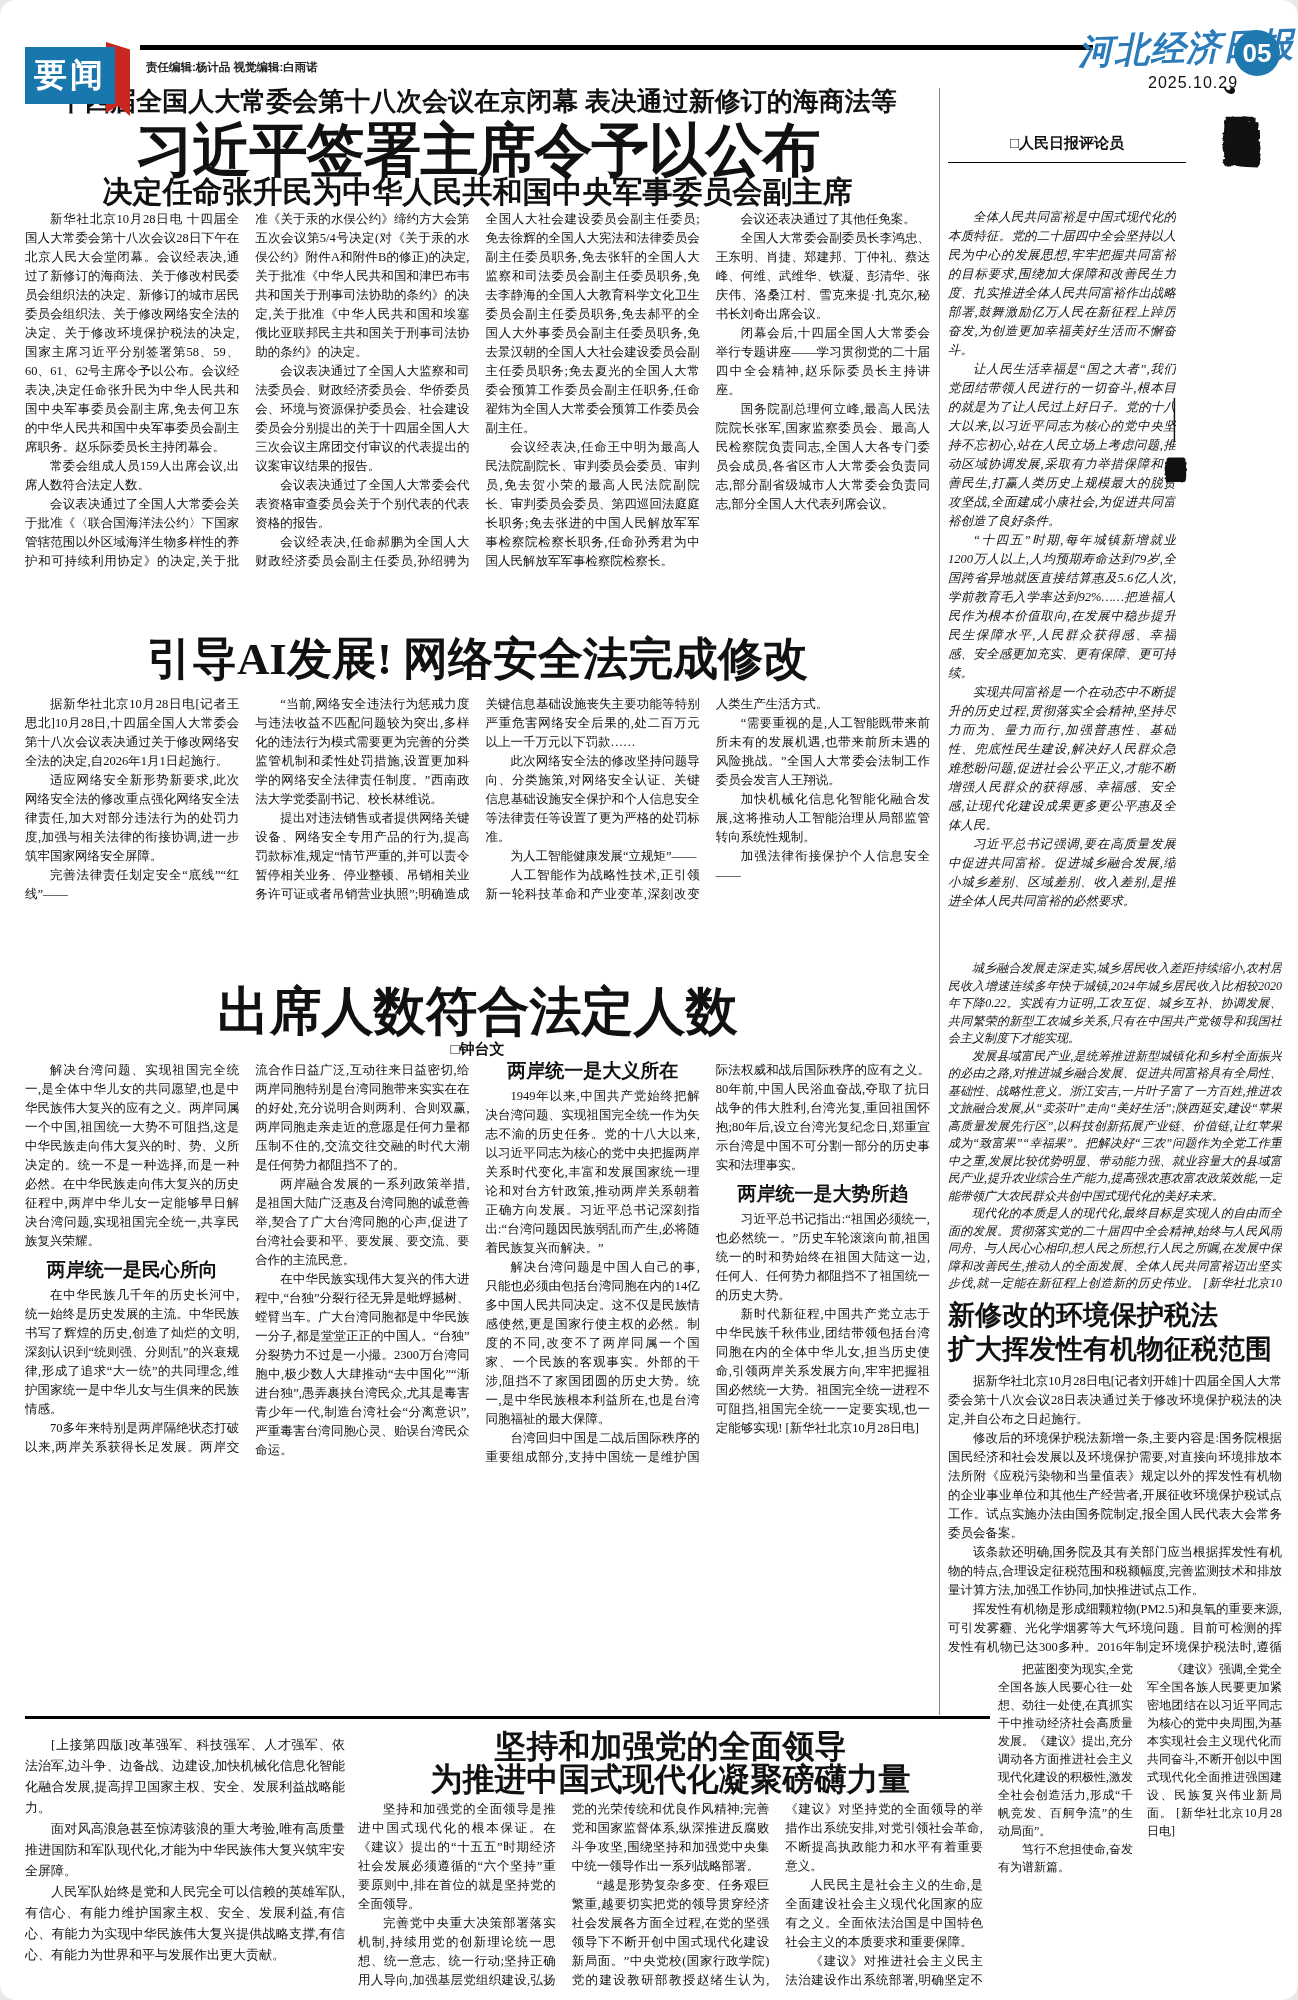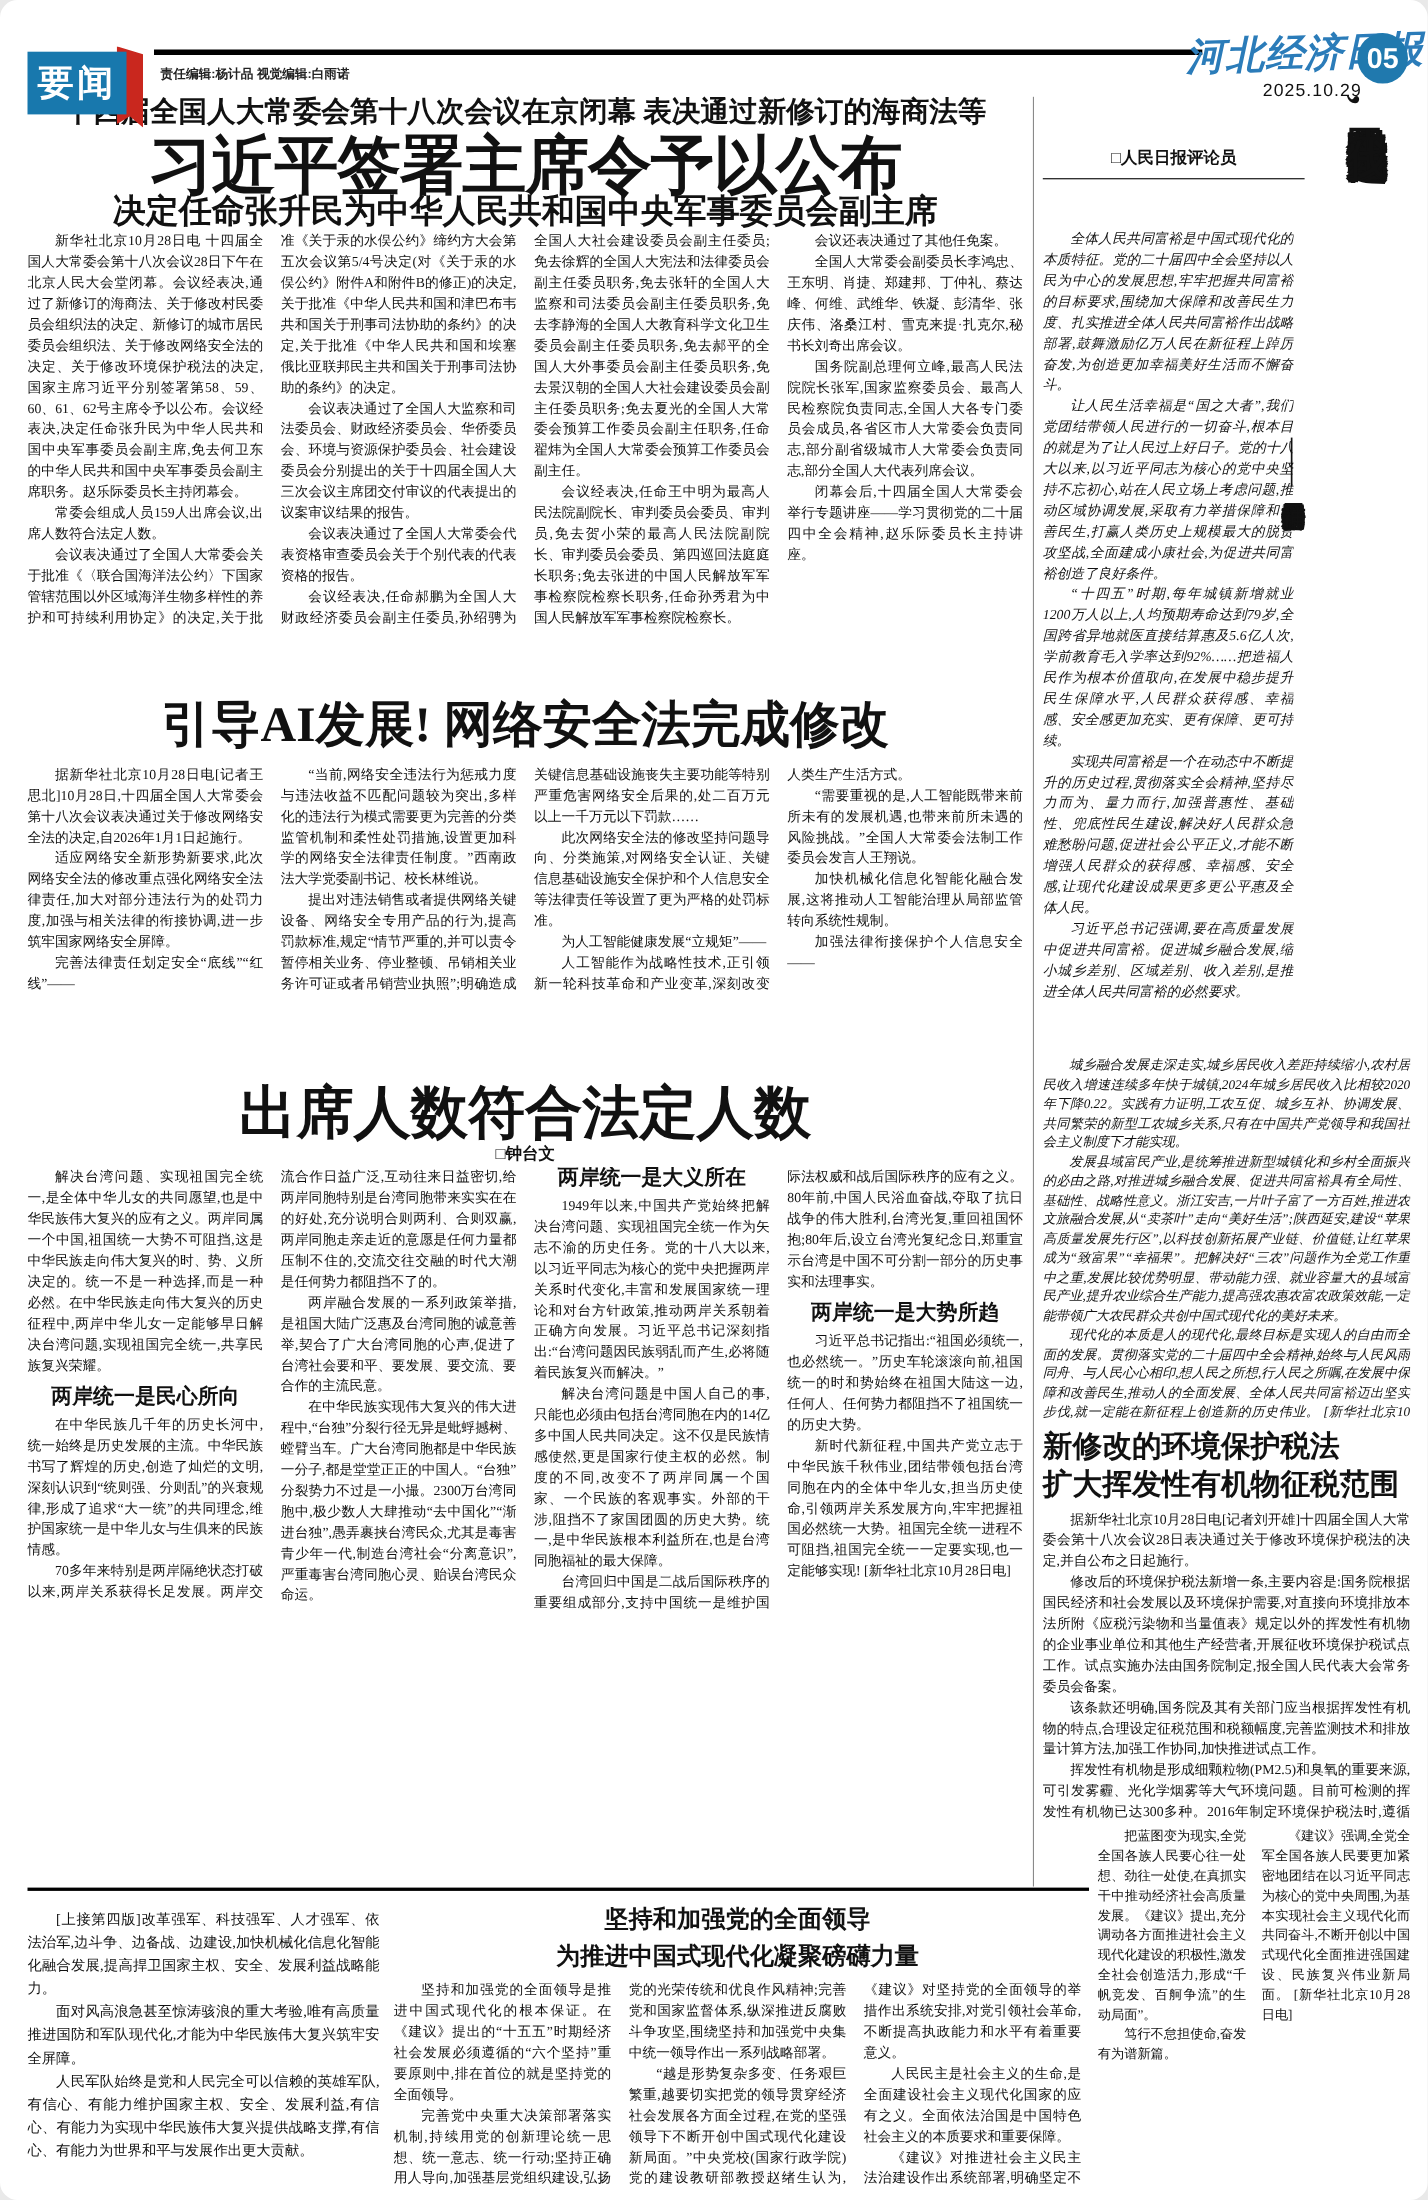--- a/index.html
+++ b/index.html
@@ -36,22 +36,22 @@
   .ai-headline{position:absolute;left:25px;top:629px;width:905px;text-align:center;font-size:45px;
           font-weight:900;font-family:"Liberation Serif",serif;white-space:nowrap;}
   .unify-headline{position:absolute;left:25px;top:977px;width:905px;text-align:center;font-size:52px;
           font-weight:900;font-family:"Liberation Serif",serif;white-space:nowrap;}
   .unify-byline{position:absolute;left:25px;top:1040px;width:905px;text-align:center;font-size:15px;
           font-weight:bold;}
   .comm-byline{position:absolute;left:948px;top:134px;width:238px;text-align:center;font-size:15px;
           font-weight:bold;}
   .tax-headline{position:absolute;left:948px;top:1298px;width:334px;text-align:left;font-size:27px;
           font-weight:900;line-height:34px;font-family:Liberation Sans, sans-serif;}
-  .bottom-headline{position:absolute;left:358px;top:1730px;width:625px;text-align:center;font-size:22px;
-          font-weight:900;line-height:33px;font-family:Liberation Mono, monospace;}
+  .bottom-headline{position:absolute;left:358px;top:1730px;width:625px;text-align:center;font-size:32px;
+          font-weight:900;line-height:33px;font-family:Liberation Serif, serif;}
   
   .vert-title{position:absolute;left:1202px;top:86px;height:900px;writing-mode:vertical-rl;
           font-size:38px;font-weight:900;letter-spacing:0px;line-height:80px;
           font-family:"Liberation Serif",serif;}
   .vert-subtitle{position:absolute;left:1156px;top:398px;height:570px;writing-mode:vertical-rl;
           font-size:22px;font-weight:700;line-height:40px;}
   
   .body-text{font-size:12.5px;line-height:19px;text-align:justify;overflow:hidden;}
   .body-text p{margin:0;text-indent:2em;}
   .body-text h4{margin:9px 0 7px 0;text-align:center;text-indent:0;font-size:19px;
@@ -93,22 +93,22 @@
   <div class="main-body body-text cols-4">
       <p>新华社北京10月28日电 十四届全国人大常委会第十八次会议28日下午在北京人民大会堂闭幕。会议经表决,通过了新修订的海商法、关于修改村民委员会组织法的决定、新修订的城市居民委员会组织法、关于修改网络安全法的决定、关于修改环境保护税法的决定,国家主席习近平分别签署第58、59、60、61、62号主席令予以公布。会议经表决,决定任命张升民为中华人民共和国中央军事委员会副主席,免去何卫东的中华人民共和国中央军事委员会副主席职务。赵乐际委员长主持闭幕会。</p>
       <p>常委会组成人员159人出席会议,出席人数符合法定人数。</p>
       <p>会议表决通过了全国人大常委会关于批准《〈联合国海洋法公约〉下国家管辖范围以外区域海洋生物多样性的养护和可持续利用协定》的决定,关于批准《关于汞的水俣公约》缔约方大会第五次会议第5/4号决定(对《关于汞的水俣公约》附件A和附件B的修正)的决定,关于批准《中华人民共和国和津巴布韦共和国关于刑事司法协助的条约》的决定,关于批准《中华人民共和国和埃塞俄比亚联邦民主共和国关于刑事司法协助的条约》的决定。</p>
       <p>会议表决通过了全国人大监察和司法委员会、财政经济委员会、华侨委员会、环境与资源保护委员会、社会建设委员会分别提出的关于十四届全国人大三次会议主席团交付审议的代表提出的议案审议结果的报告。</p>
       <p>会议表决通过了全国人大常委会代表资格审查委员会关于个别代表的代表资格的报告。</p>
       <p>会议经表决,任命郝鹏为全国人大财政经济委员会副主任委员,孙绍骋为全国人大社会建设委员会副主任委员;免去徐辉的全国人大宪法和法律委员会副主任委员职务,免去张轩的全国人大监察和司法委员会副主任委员职务,免去李静海的全国人大教育科学文化卫生委员会副主任委员职务,免去郝平的全国人大外事委员会副主任委员职务,免去景汉朝的全国人大社会建设委员会副主任委员职务;免去夏光的全国人大常委会预算工作委员会副主任职务,任命翟炜为全国人大常委会预算工作委员会副主任。</p>
       <p>会议经表决,任命王中明为最高人民法院副院长、审判委员会委员、审判员,免去贺小荣的最高人民法院副院长、审判委员会委员、第四巡回法庭庭长职务;免去张进的中国人民解放军军事检察院检察长职务,任命孙秀君为中国人民解放军军事检察院检察长。</p>
       <p>会议还表决通过了其他任免案。</p>
       <p>全国人大常委会副委员长李鸿忠、王东明、肖捷、郑建邦、丁仲礼、蔡达峰、何维、武维华、铁凝、彭清华、张庆伟、洛桑江村、雪克来提·扎克尔,秘书长刘奇出席会议。</p>
+      <p>闭幕会后,十四届全国人大常委会举行专题讲座——学习贯彻党的二十届四中全会精神,赵乐际委员长主持讲座。</p>
       <p>国务院副总理何立峰,最高人民法院院长张军,国家监察委员会、最高人民检察院负责同志,全国人大各专门委员会成员,各省区市人大常委会负责同志,部分副省级城市人大常委会负责同志,部分全国人大代表列席会议。</p>
-      <p>闭幕会后,十四届全国人大常委会举行专题讲座——学习贯彻党的二十届四中全会精神,赵乐际委员长主持讲座。</p>
     </div>
 
   <div class="ai-headline">引导AI发展! 网络安全法完成修改</div>
   <div class="ai-body body-text cols-4">
       <p>据新华社北京10月28日电[记者王思北]10月28日,十四届全国人大常委会第十八次会议表决通过关于修改网络安全法的决定,自2026年1月1日起施行。</p>
       <p>适应网络安全新形势新要求,此次网络安全法的修改重点强化网络安全法律责任,加大对部分违法行为的处罚力度,加强与相关法律的衔接协调,进一步筑牢国家网络安全屏障。</p>
       <p>完善法律责任划定安全“底线”“红线”——</p>
       <p>“当前,网络安全违法行为惩戒力度与违法收益不匹配问题较为突出,多样化的违法行为模式需要更为完善的分类监管机制和柔性处罚措施,设置更加科学的网络安全法律责任制度。”西南政法大学党委副书记、校长林维说。</p>
       <p>提出对违法销售或者提供网络关键设备、网络安全专用产品的行为,提高罚款标准,规定“情节严重的,并可以责令暂停相关业务、停业整顿、吊销相关业务许可证或者吊销营业执照”;明确造成关键信息基础设施丧失主要功能等特别严重危害网络安全后果的,处二百万元以上一千万元以下罚款……</p>
       <p>此次网络安全法的修改坚持问题导向、分类施策,对网络安全认证、关键信息基础设施安全保护和个人信息安全等法律责任等设置了更为严格的处罚标准。</p>

